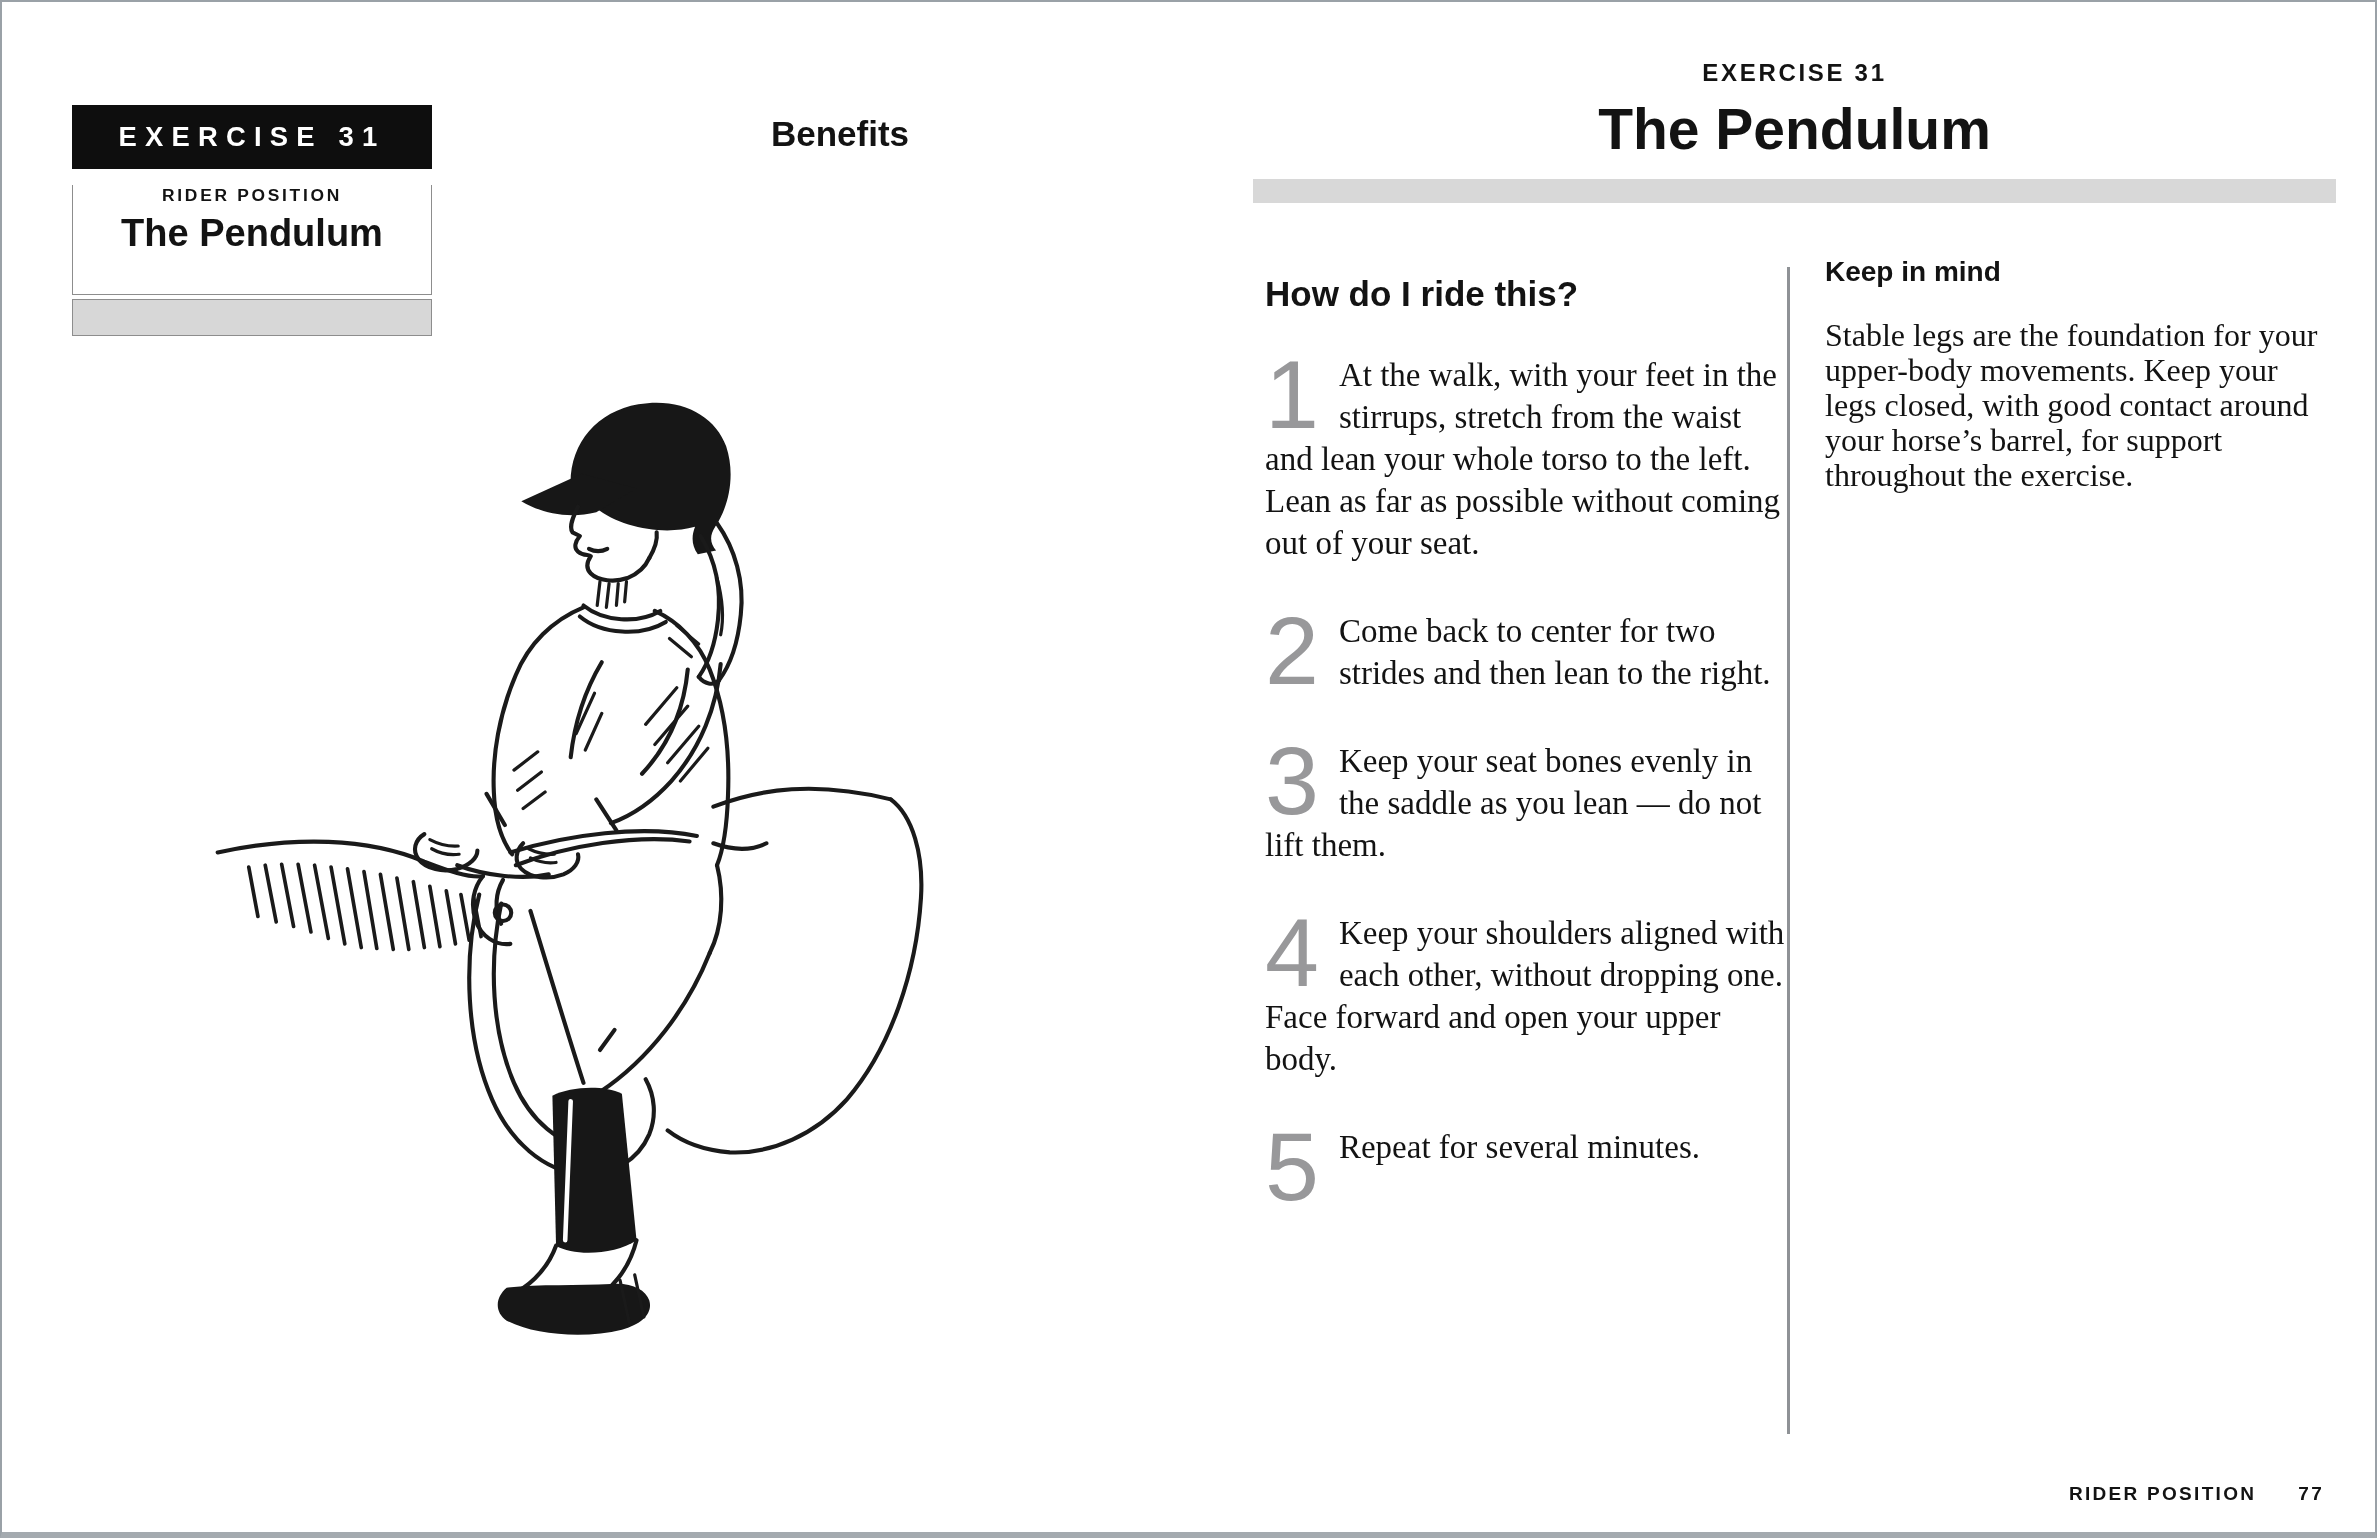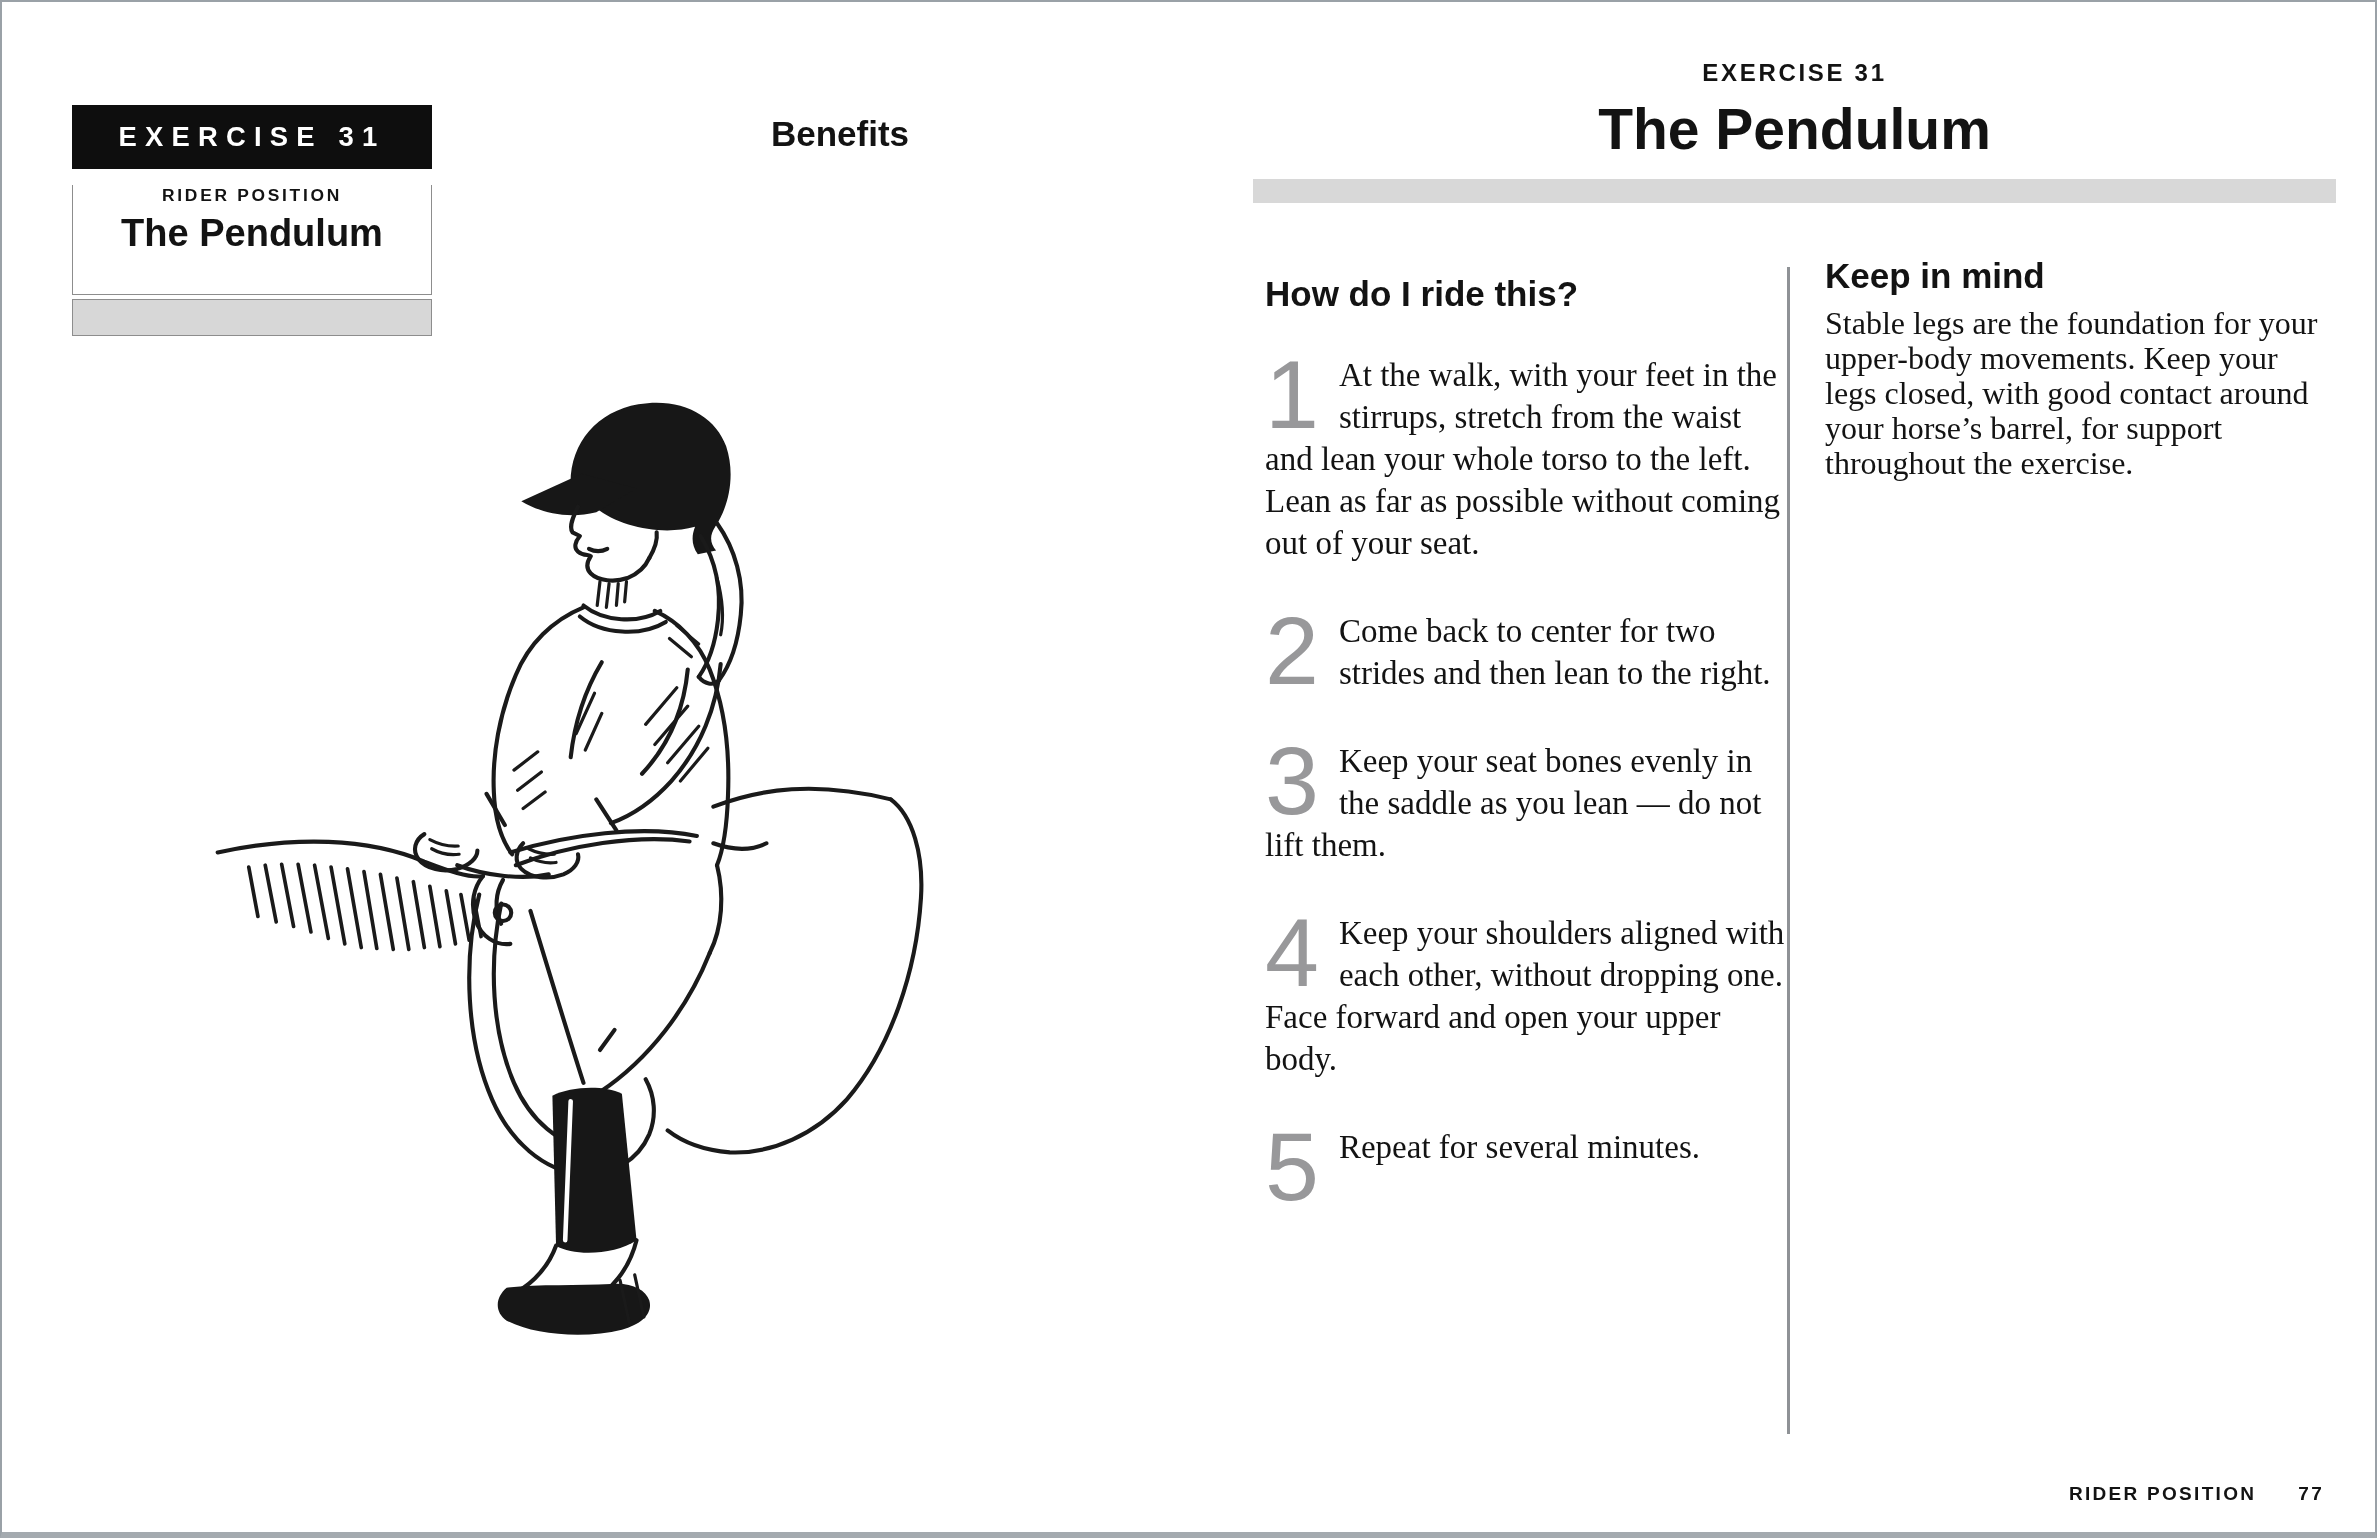--- a/index.html
+++ b/index.html
@@ -55,21 +55,21 @@
     float:left; font-family:"Liberation Sans", sans-serif;
     font-size:97px; line-height:73px; color:#98989a;
     margin:3.7px 20px 0 0;
   }
 
   
   .divider { left:1785px; top:265px; width:2.7px; height:1167px; background:#8f9296; }
 
   
   .keep { left:1823px; top:254px; width:512px; }
-  .keep h2 { font-size:35px; font-weight:bold; margin-bottom:10px; }
+  .keep h2 { font-size:28px; font-weight:bold; margin-bottom:30px; }
   .keep p { font-family:"Liberation Serif", serif; font-size:32px; line-height:35px; }
   .keep p.indented { text-indent:40px; }
 
   
   .footer-l { left:1265px; top:1548px; font-weight:normal; font-size:15px; letter-spacing:2.3px; }
   .footer-r { right:51px; top:1481px; font-weight:bold; font-size:19px; letter-spacing:2.3px; display:flex; gap:42px; }
 </style>
 </head>
 <body>
 

